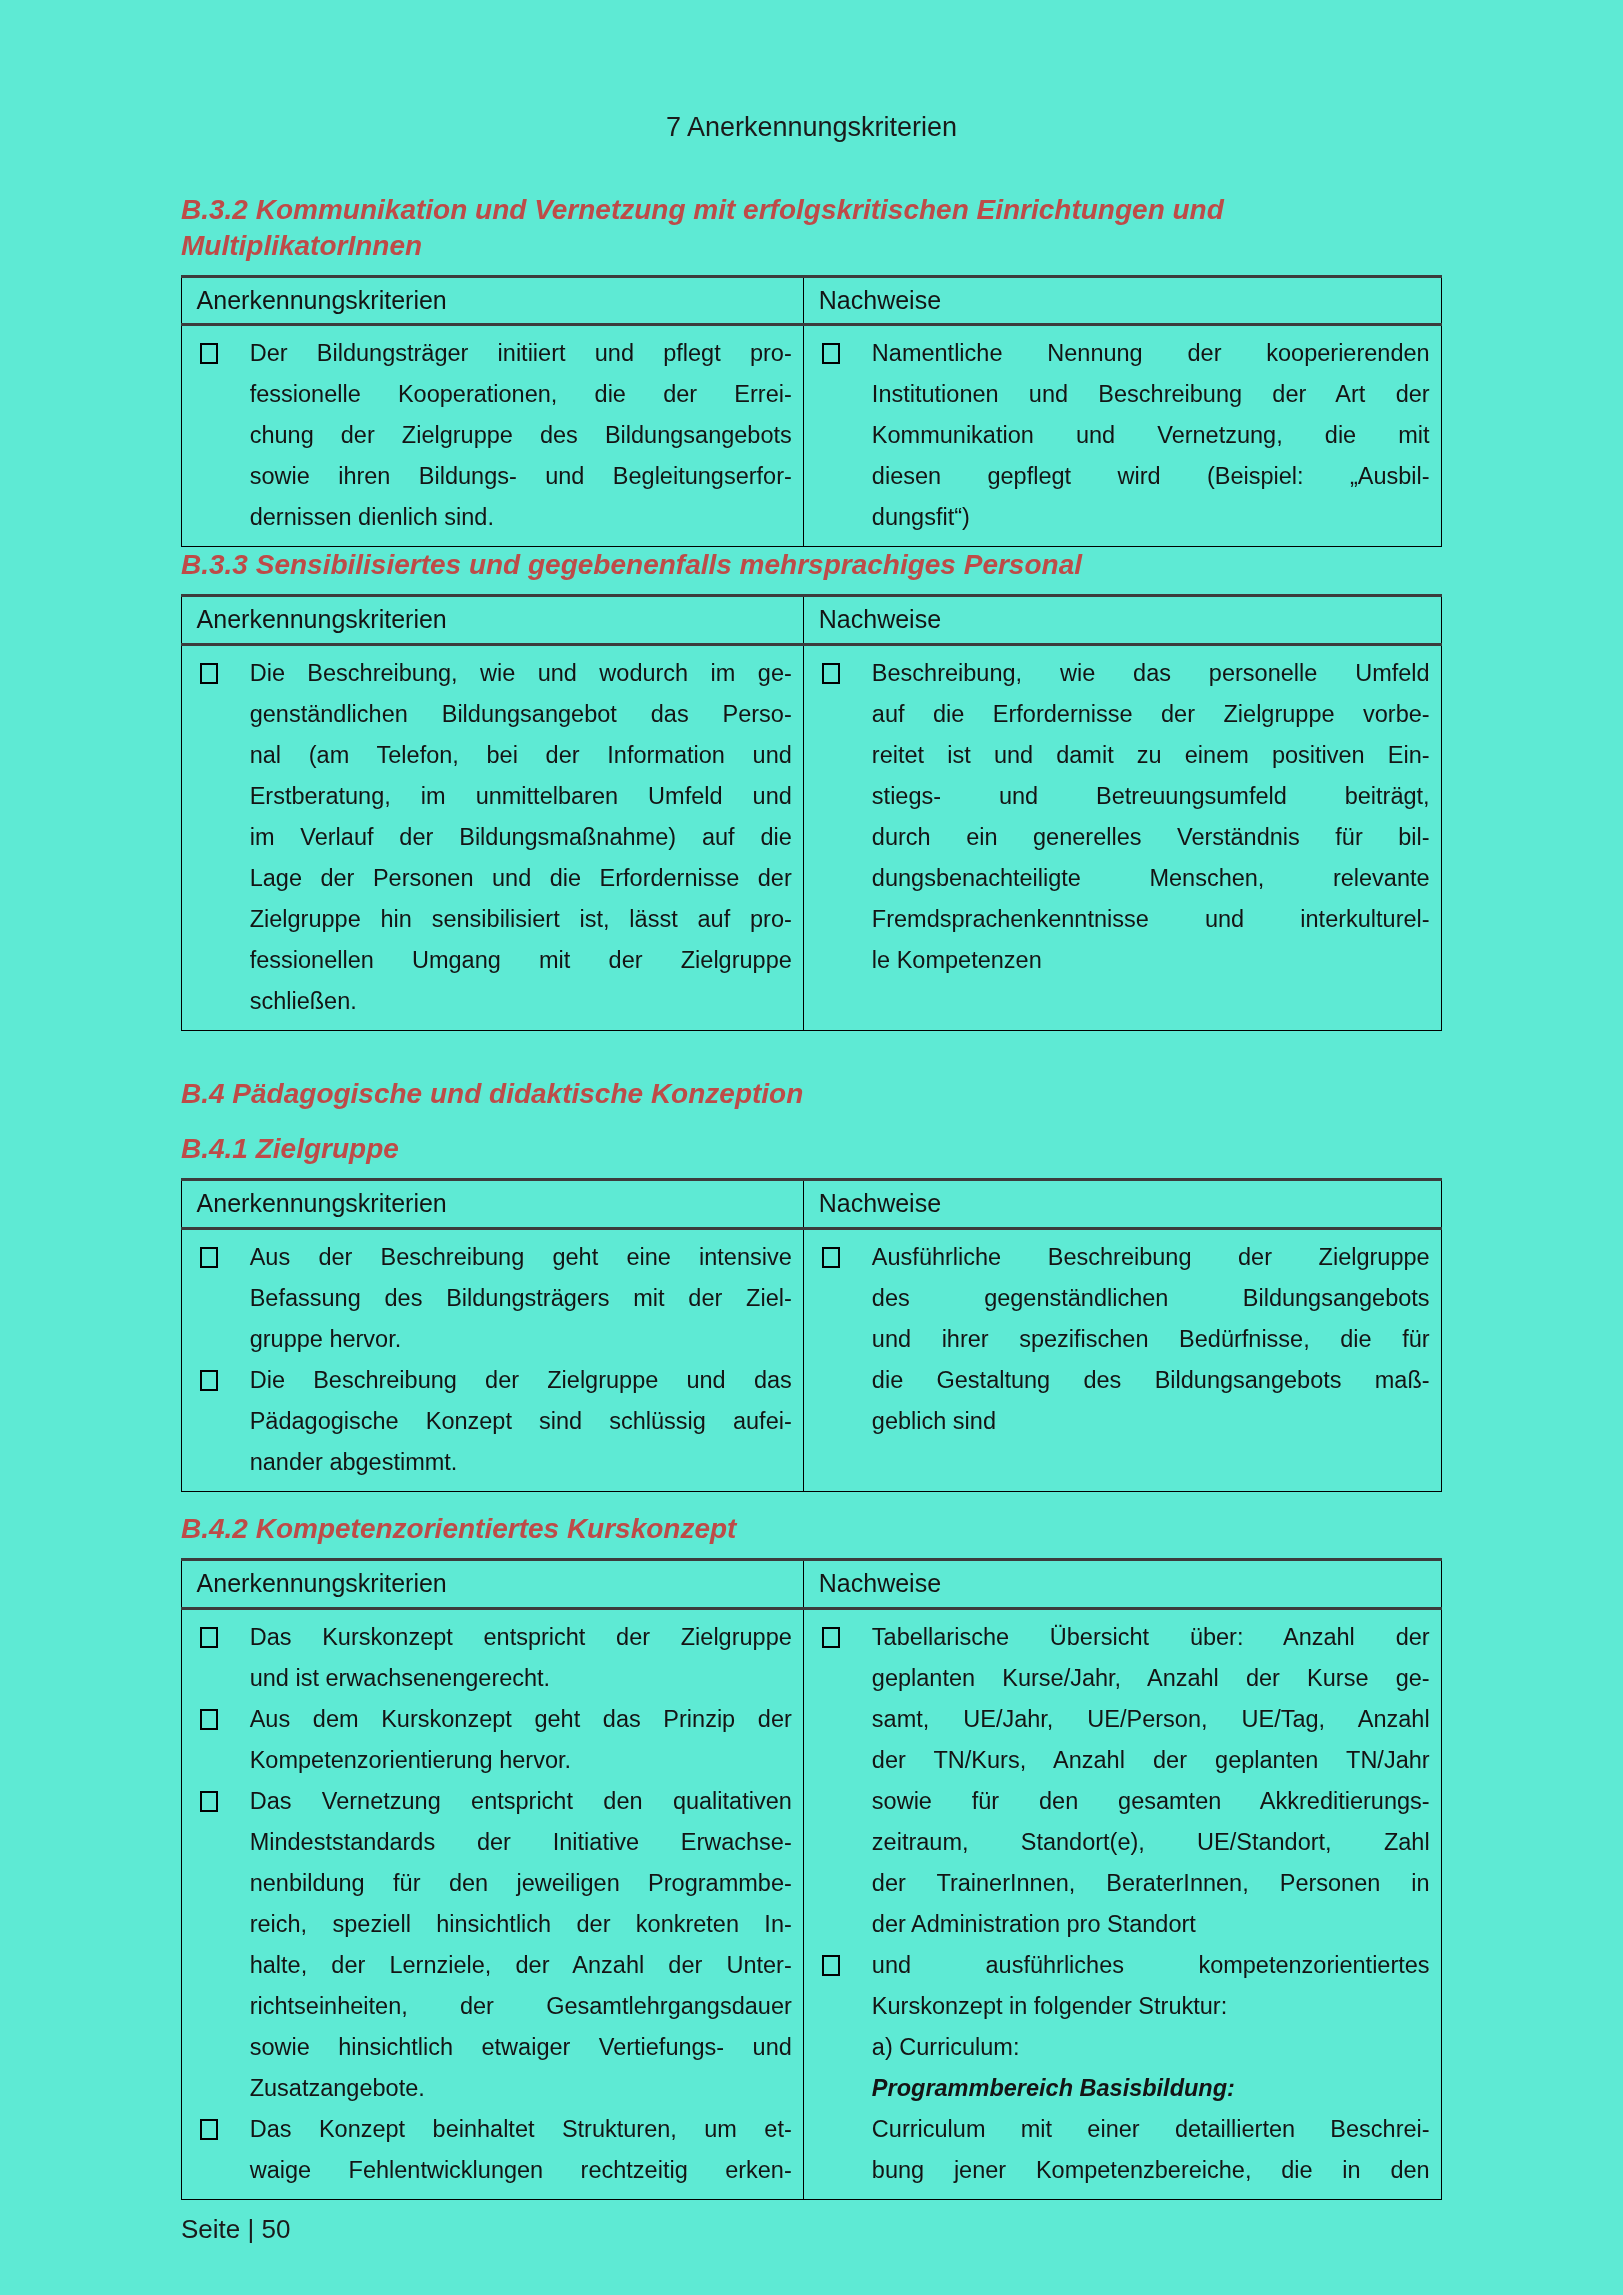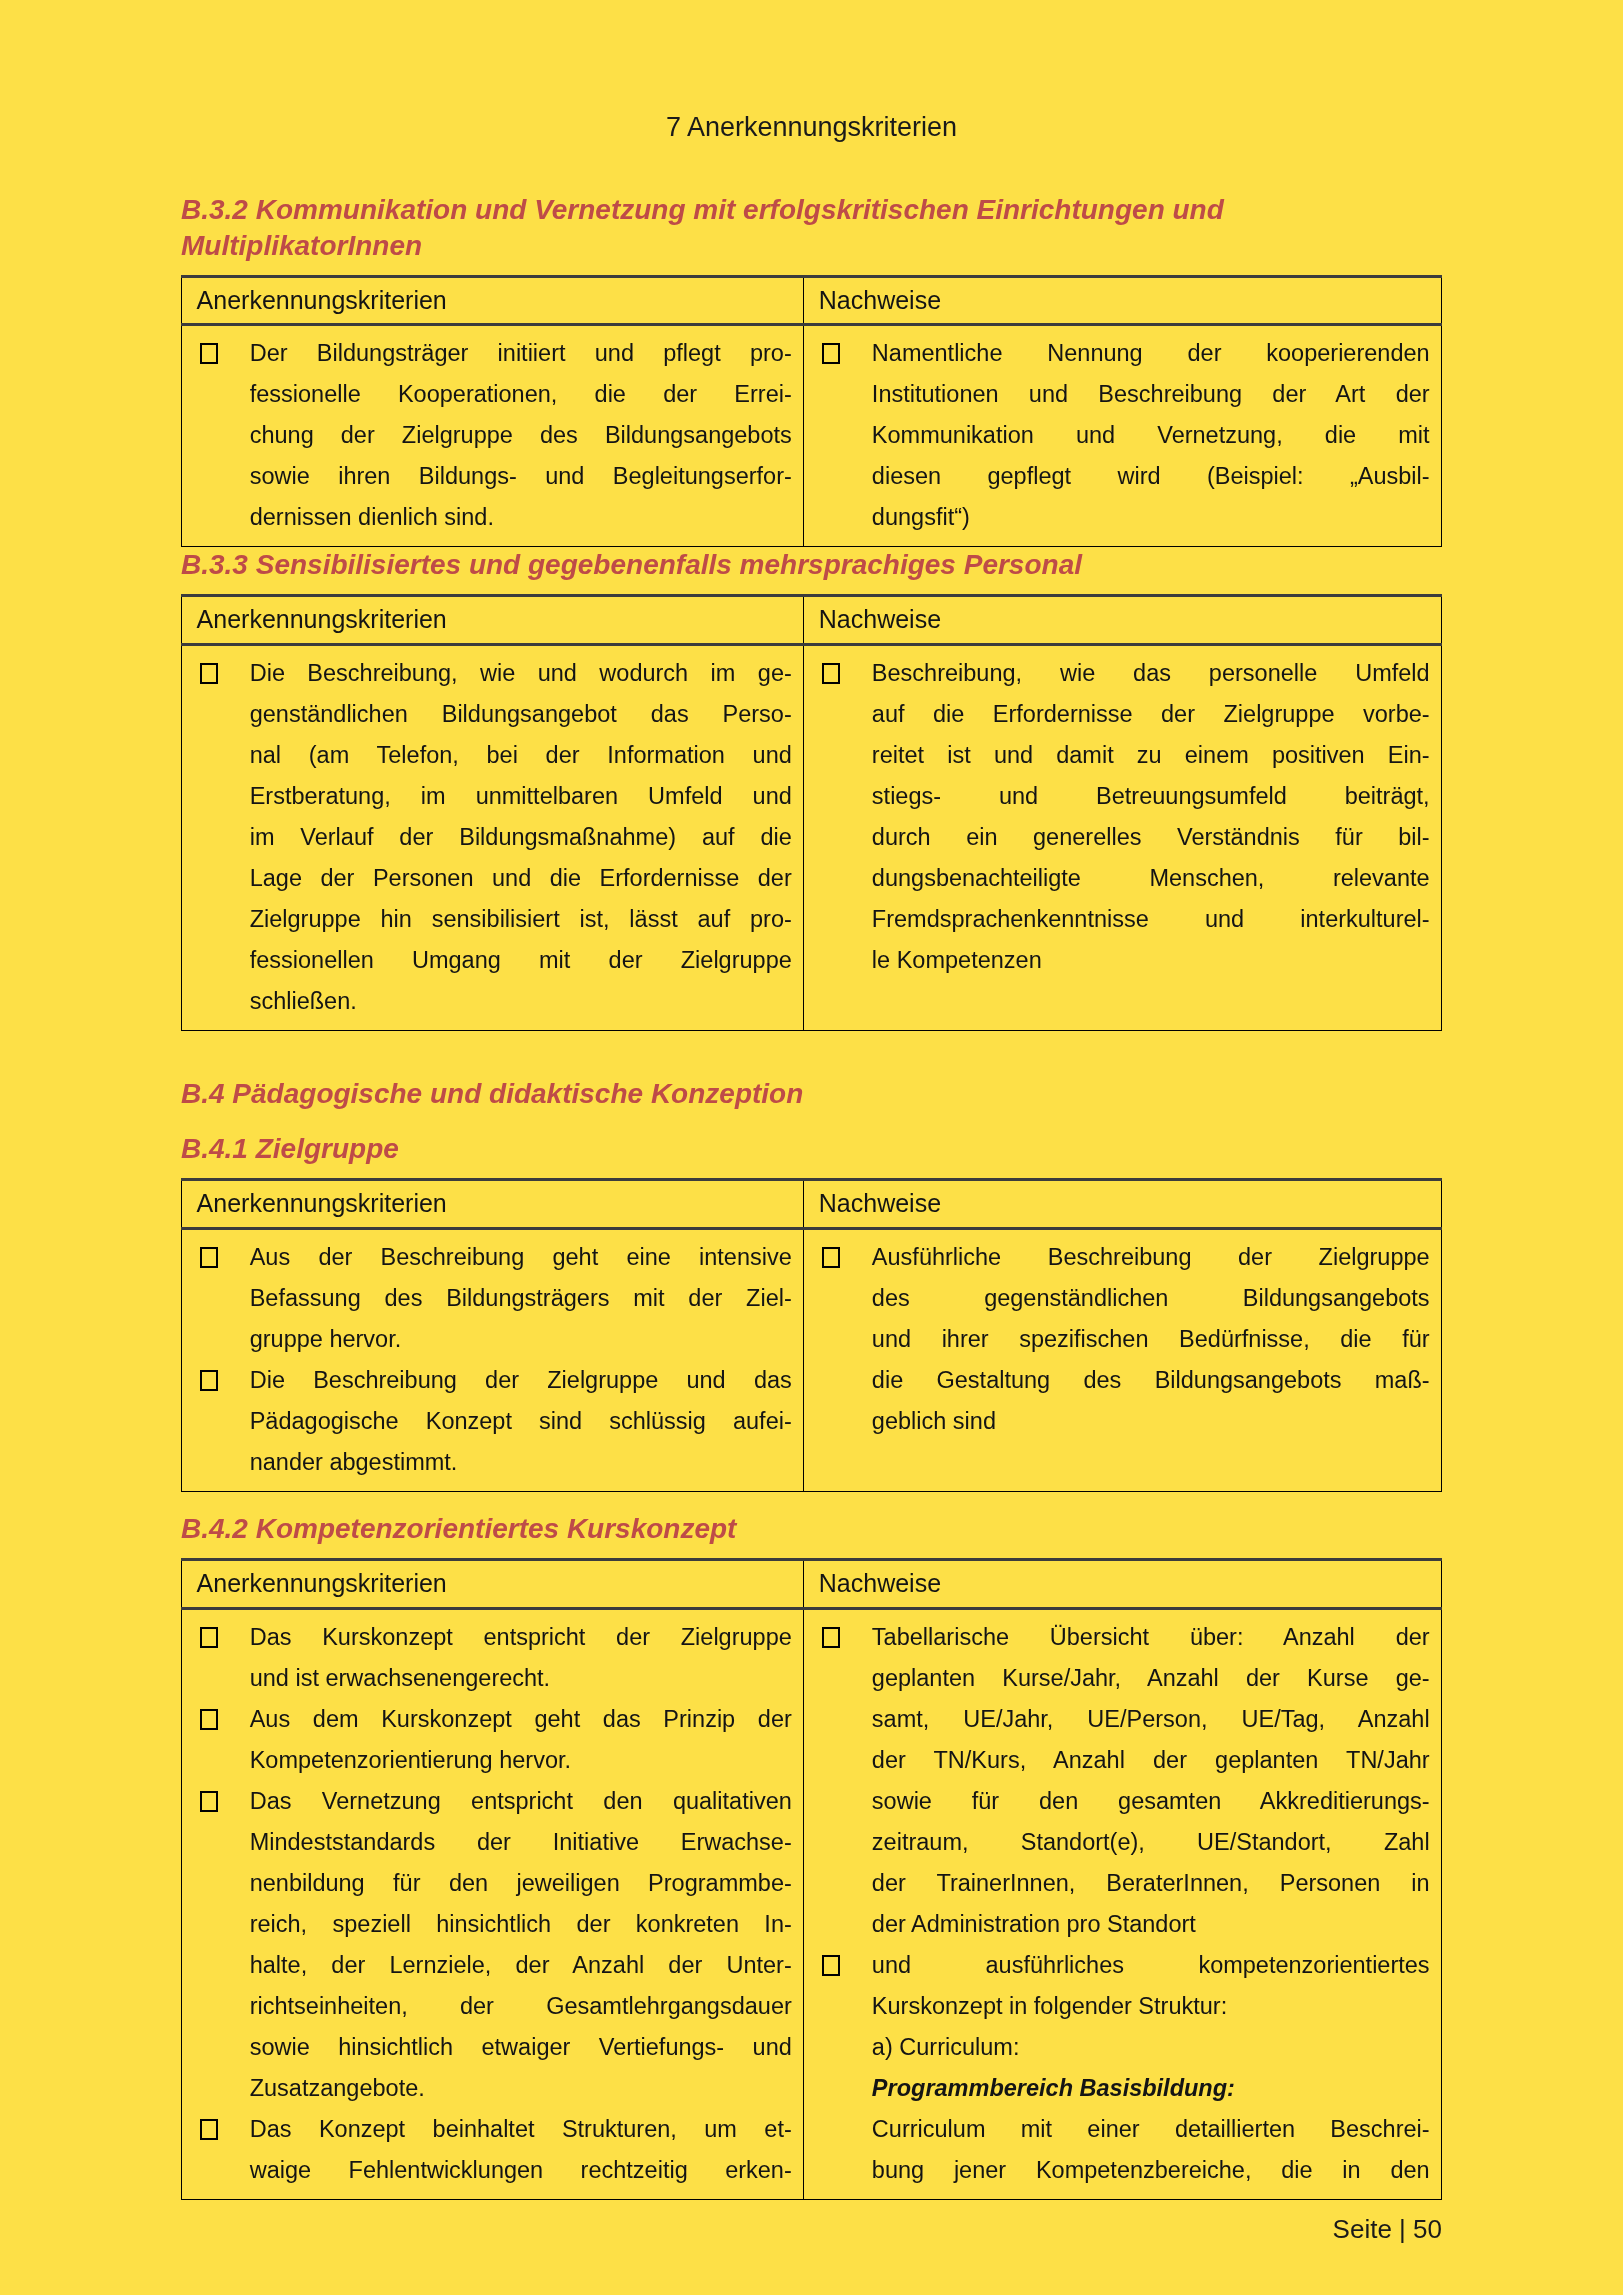--- a/index.html
+++ b/index.html
@@ -1,21 +1,21 @@
 <!DOCTYPE html>
 <html lang="de" style="--red: #be4b48;font-size:13px"><head>
 <meta charset="utf-8">
 <style>
   html,body{margin:0;padding:0;background:#ffffff;}
   .page{
     position:relative;
     width:1623px;height:2295px;
     box-sizing:border-box;
     padding:109px 181px 0 181px;
-    background:#fde047;
+    background:#5eead4;
     font-family:"Liberation Sans", sans-serif;
     color:#141414;
     overflow:hidden;
   }
   .page-header{
     text-align:center;
     font-size:27px;
     line-height:36px;
     color:#1a1a1a;
   }
@@ -74,21 +74,21 @@
   }
   .tline.j{
     text-align:justify;
     text-align-last:justify;
   }
   .tline.bi{
     font-weight:bold;
     font-style:italic;
   }
   .page-footer{
-    text-align:right;
+    text-align:left;
     font-size:26px;
     line-height:32px;
     margin-top:13px;
     color:#1a1a1a;
   }
 </style>
 </head>
 <body>
 
 <div class="page">

